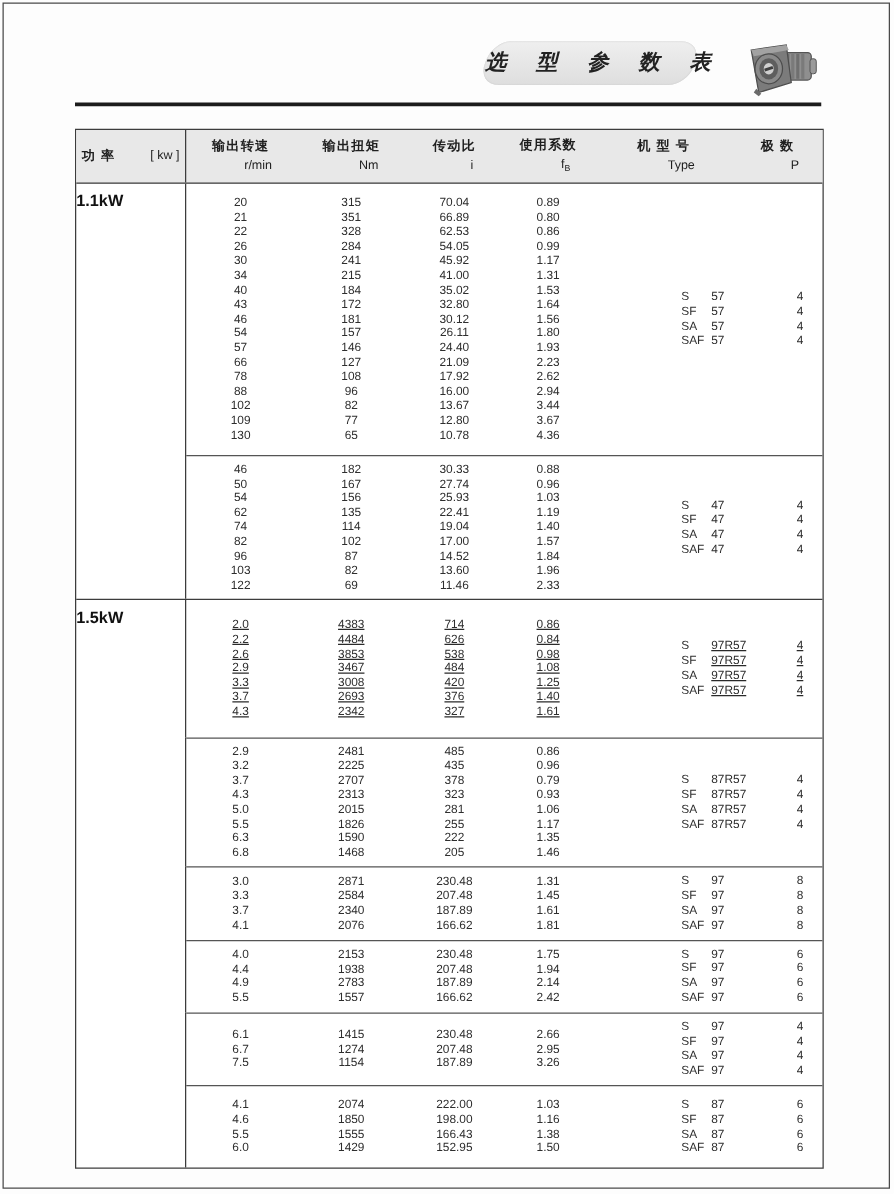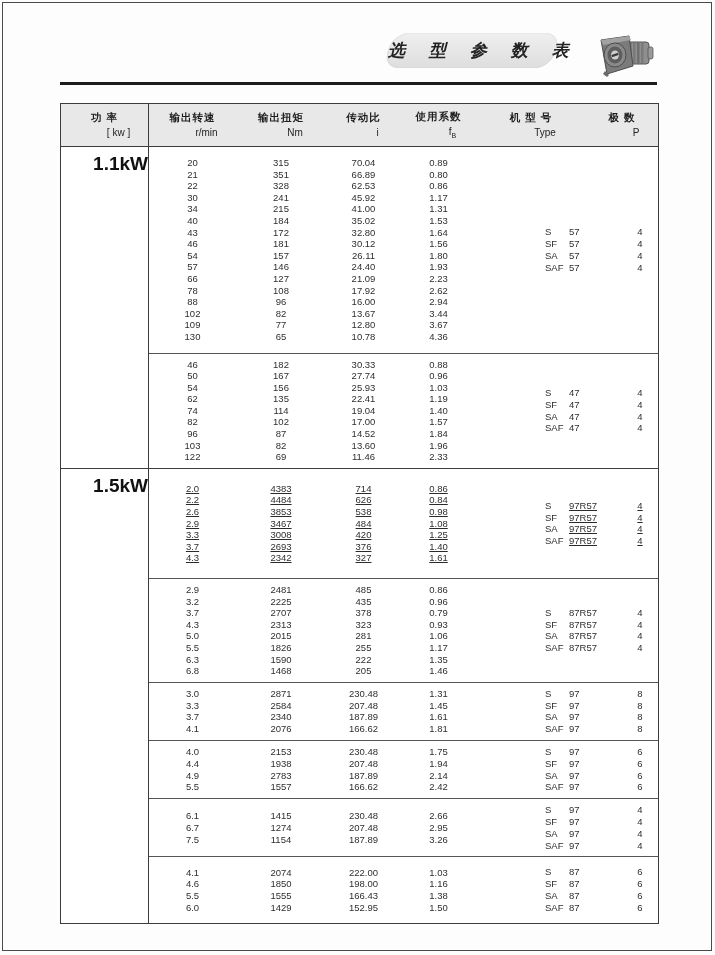--- a/index.html
+++ b/index.html
@@ -19,33 +19,33 @@
        font-style:italic;font-weight:bold;font-size:17px;letter-spacing:9px;
        color:#222;text-align:center;line-height:35px;white-space:nowrap;
        font-family:"DejaVu Sans",sans-serif;}
   .motor{position:absolute;left:593px;top:30px;}
   .rule{position:absolute;left:60px;top:82px;width:597px;height:2.5px;background:#1c1c1c;}
 
   
   .sel-table{position:absolute;left:60px;top:103px;width:599px;
        border:1.5px solid #3c3c3c;box-sizing:border-box;background:#fff;}
   .thead{display:flex;background:#e8e8e8;border-bottom:1.5px solid #3c3c3c;height:42px;}
-  .power-head{width:87px;border-right:1.5px solid #3c3c3c;display:flex;flex-direction:column;
-       justify-content:center;text-align:center;}
+  .power-head{width:87px;border-right:1.5px solid #3c3c3c;display:flex;flex-direction:row;
+       justify-content:center;text-align:center;align-items:center;}
   .cols-head{flex:1;display:grid;grid-template-columns:87px 90px 75px 75px 110px auto;
        align-items:center;}
   .hcell{text-align:center;line-height:1.55;}
   .h-zh{font-size:10.5px;font-weight:bold;letter-spacing:1px;color:#1e1e1e;}
   .h-en{font-size:10px;color:#1e1e1e;padding-left:28px;}
   .h-en sub{font-size:7px;}
 
   .tbody{display:flex;flex-direction:column;}
   .block{display:flex;}
   .block .power{width:87px;border-right:1.5px solid #3c3c3c;
-       font-weight:bold;font-size:19px;text-align:right;padding-top:6px;color:#111;}
+       font-weight:bold;font-size:13px;text-align:left;padding-top:6px;color:#111;}
   .block .content{flex:1;display:flex;padding:5px 0;gap:36px;}
   .block.minor .content{border-top:1px solid #555;}
   .block.major{border-top:1.5px solid #3c3c3c;}
   .block:nth-child(1) .content{padding:10px 0;}
   .block:nth-child(3) .content{padding:14px 0;text-decoration:underline;}
   .block:nth-child(8) .content{padding:9px 0;}
 
   .rows{width:327px;display:flex;flex-direction:column;justify-content:center;}
   .drow{display:grid;grid-template-columns:87px 90px 75px 75px;line-height:11.6px;}
   .dcell{text-align:center;font-size:9.5px;color:#2e2e2e;}
@@ -138,20 +138,26 @@
                 <div class="dcell">66.89</div>
                 <div class="dcell">0.80</div>
               </div>
               <div class="drow">
                 <div class="dcell">22</div>
                 <div class="dcell">328</div>
                 <div class="dcell">62.53</div>
                 <div class="dcell">0.86</div>
               </div>
               <div class="drow">
+                <div class="dcell">26</div>
+                <div class="dcell">284</div>
+                <div class="dcell">54.05</div>
+                <div class="dcell">0.99</div>
+              </div>
+              <div class="drow">
                 <div class="dcell">30</div>
                 <div class="dcell">241</div>
                 <div class="dcell">45.92</div>
                 <div class="dcell">1.17</div>
               </div>
               <div class="drow">
                 <div class="dcell">34</div>
                 <div class="dcell">215</div>
                 <div class="dcell">41.00</div>
                 <div class="dcell">1.31</div>

